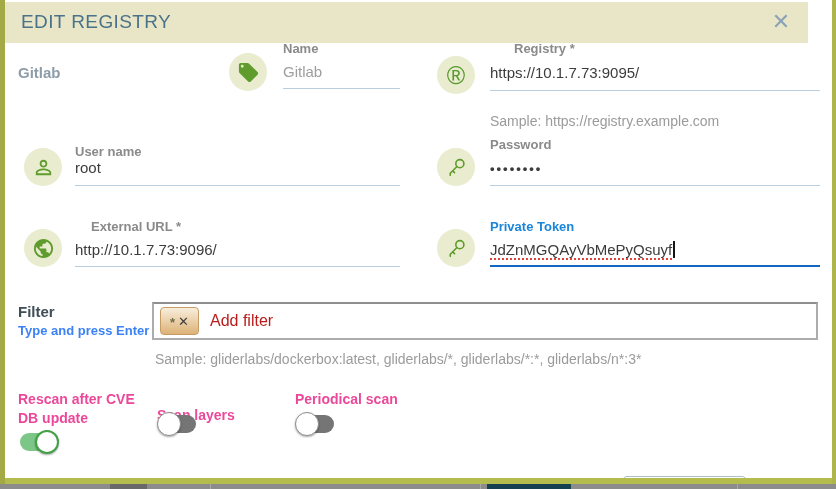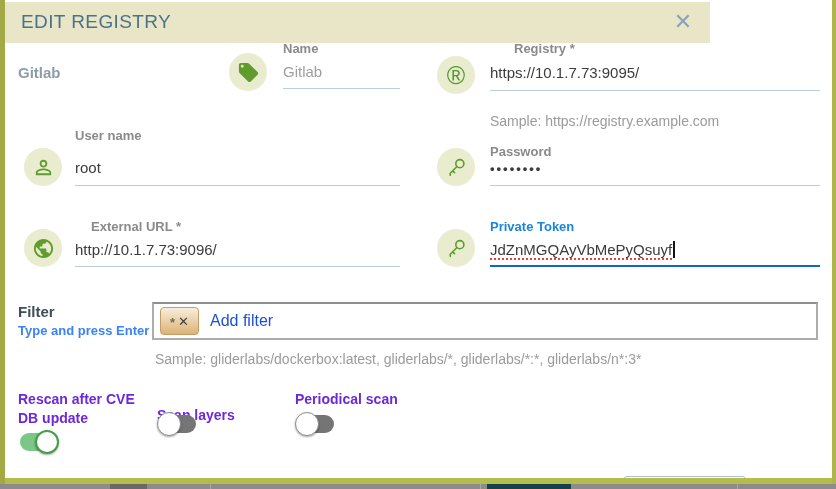--- a/index.html
+++ b/index.html
@@ -5,21 +5,21 @@
   html,body{margin:0;padding:0;background:#fff;width:836px;height:489px;overflow:hidden;
     font-family:"Liberation Sans","DejaVu Sans",sans-serif;}
   .stage{position:relative;width:836px;height:489px;background:#fff;}
 
   
   .b-left{position:absolute;left:0;top:0;width:5px;height:484px;background:#a2a945;z-index:7;}
   .b-right{position:absolute;right:0;top:0;width:4px;height:484px;background:#aeb54b;z-index:7;}
   .b-bottom{position:absolute;left:0;top:478px;width:836px;height:6px;background:#b5bc4e;z-index:6;}
 
   
-  .header{position:absolute;left:5px;top:2px;width:705px;height:41px;background:#e9e6c8;text-decoration:underline;}
+  .header{position:absolute;left:5px;top:2px;width:803px;height:41px;background:#e9e6c8;text-decoration:underline;}
   .title{position:absolute;left:16px;top:9px;font-size:19px;font-weight:500;color:#4a7288;letter-spacing:.4px;}
   .close-btn{position:absolute;right:12px;top:5px;width:30px;height:30px;display:flex;align-items:center;justify-content:center;cursor:pointer;}
   .close-glyph{font-size:22px;color:#8ba2b8;line-height:1;}
 
   
   .icon-circle{position:absolute;width:38px;height:38px;border-radius:50%;background:#e9ecce;
     display:flex;align-items:center;justify-content:center;}
   .icon-circle svg{width:23px;height:23px;}
   .r-glyph{font-size:25px;color:#55982d;line-height:1;font-weight:400;}
 
@@ -38,24 +38,24 @@
 
   
   .filter-label{position:absolute;left:18px;top:303px;font-size:15px;font-weight:700;color:#3f4e57;}
   .filter-sub{position:absolute;left:18px;top:323px;font-size:13px;font-weight:700;color:#3b82f6;}
   .filter-box{position:absolute;left:152px;top:302px;width:666px;height:38px;box-sizing:border-box;
     border:2px solid #adadad;border-top-color:#8f8f8f;background:#fff;display:flex;align-items:center;}
   .chip{margin-left:6px;width:37px;height:26px;border:1px solid #c59c63;border-radius:4px;
     background:linear-gradient(#f8eedd,#ddb276);display:flex;align-items:center;justify-content:center;gap:3px;cursor:pointer;}
   .chip-star{font-size:13px;font-weight:700;color:#6e6e46;line-height:1;margin-top:2px;}
   .chip-x{font-size:13px;font-weight:700;color:#3f3f3f;line-height:1;}
-  .add-filter{margin-left:11px;font-size:16px;color:#1d4ed8;}
+  .add-filter{margin-left:11px;font-size:16px;color:#b91c1c;}
 
   
-  .tgl-label{position:absolute;font-size:14px;font-weight:700;color:#6d28d9;line-height:19px;}
+  .tgl-label{position:absolute;font-size:14px;font-weight:700;color:#ec4899;line-height:19px;}
   .toggle{position:absolute;width:42px;height:24px;cursor:pointer;}
   .track{position:absolute;left:2px;top:3px;width:37px;height:18px;border-radius:9px;}
   .knob{position:absolute;top:0;width:24px;height:24px;border-radius:50%;background:#fff;box-sizing:border-box;
     box-shadow:0 1px 2px rgba(0,0,0,.35);}
   .toggle.on .track{background:#7cc788;}
   .toggle.on .knob{left:17px;border:2px solid #43a047;}
   .toggle.off .track{background:#757575;}
   .toggle.off .knob{left:0;border:1px solid #8d8d8d;}
 
   
@@ -93,31 +93,31 @@
   <div class="fld-label" style="left:490px;top:41px;padding-left:24px;">Registry *</div>
   <div class="fld-value" style="left:490px;top:64px;">https://10.1.7.73:9095/</div>
   <div class="underline" style="left:490px;top:90px;width:330px;"></div>
   <div class="hint" style="left:490px;top:113px;">Sample: https://registry.example.com</div>
 
   <div class="icon-circle" style="left:24px;top:148px;">
     <svg viewBox="0 0 24 24">
         <path fill="#5f9c2d" d="M12 5.9c1.16 0 2.1.94 2.1 2.1s-.94 2.1-2.1 2.1S9.9 9.16 9.9 8s.94-2.1 2.1-2.1m0 9c2.97 0 6.1 1.46 6.1 2.1v1.1H5.9V17c0-.64 3.13-2.1 6.1-2.1M12 4C9.79 4 8 5.79 8 8s1.79 4 4 4 4-1.79 4-4-1.79-4-4-4zm0 9c-2.67 0-8 1.34-8 4v3h16v-3c0-2.66-5.33-4-8-4z"></path>
       </svg>
   </div>
-  <div class="fld-label" style="left:75px;top:128px;">User name</div>
+  <div class="fld-label" style="left:75px;top:144px;">User name</div>
   <div class="fld-value" style="left:75px;top:159px;">root</div>
   <div class="underline" style="left:75px;top:185px;width:325px;"></div>
 
   <div class="icon-circle" style="left:437px;top:148px;">
     <svg viewBox="0 0 24 24" fill="none" stroke="#5f9c2d" stroke-width="1.7" stroke-linecap="round">
         <circle cx="15.5" cy="8" r="4.2"></circle>
         <path d="M12.5 11 L5.5 18 M5.5 18 l0 2.2 M8 15.5 l1.9 1.9"></path>
       </svg>
   </div>
-  <div class="fld-label" style="left:490px;top:144px;">Password</div>
+  <div class="fld-label" style="left:490px;top:137px;">Password</div>
   <div class="fld-value dots" style="left:490px;top:161px;">••••••••</div>
   <div class="underline" style="left:490px;top:185px;width:330px;"></div>
 
   <div class="icon-circle" style="left:24px;top:229px;">
     <svg viewBox="0 0 24 24">
         <path fill="#5f9c2d" d="M12 2C6.48 2 2 6.48 2 12s4.48 10 10 10 10-4.48 10-10S17.52 2 12 2zm-1 17.93c-3.95-.49-7-3.85-7-7.93 0-.62.08-1.21.21-1.79L9 15v1c0 1.1.9 2 2 2v1.93zm6.9-2.54c-.26-.81-1-1.4-1.9-1.4h-1v-3c0-.55-.45-1-1-1H8v-2h2c.55 0 1-.45 1-1V7h2c1.1 0 2-.9 2-2v-.41c2.93 1.19 5 4.06 5 7.41 0 2.08-.8 3.97-2.1 5.39z"></path>
       </svg>
   </div>
   <div class="fld-label" style="left:91px;top:219px;">External URL *</div>
   <div class="fld-value" style="left:75px;top:241px;">http://10.1.7.73:9096/</div>

